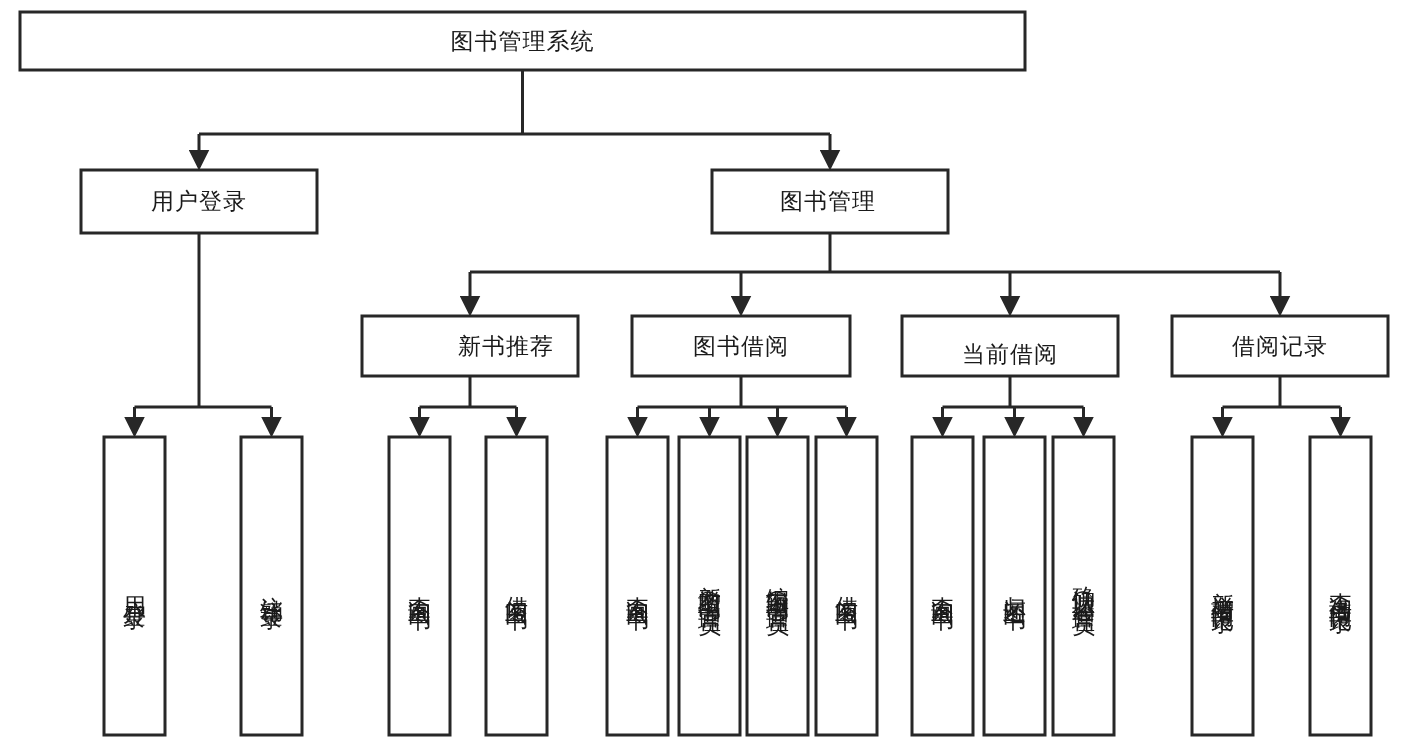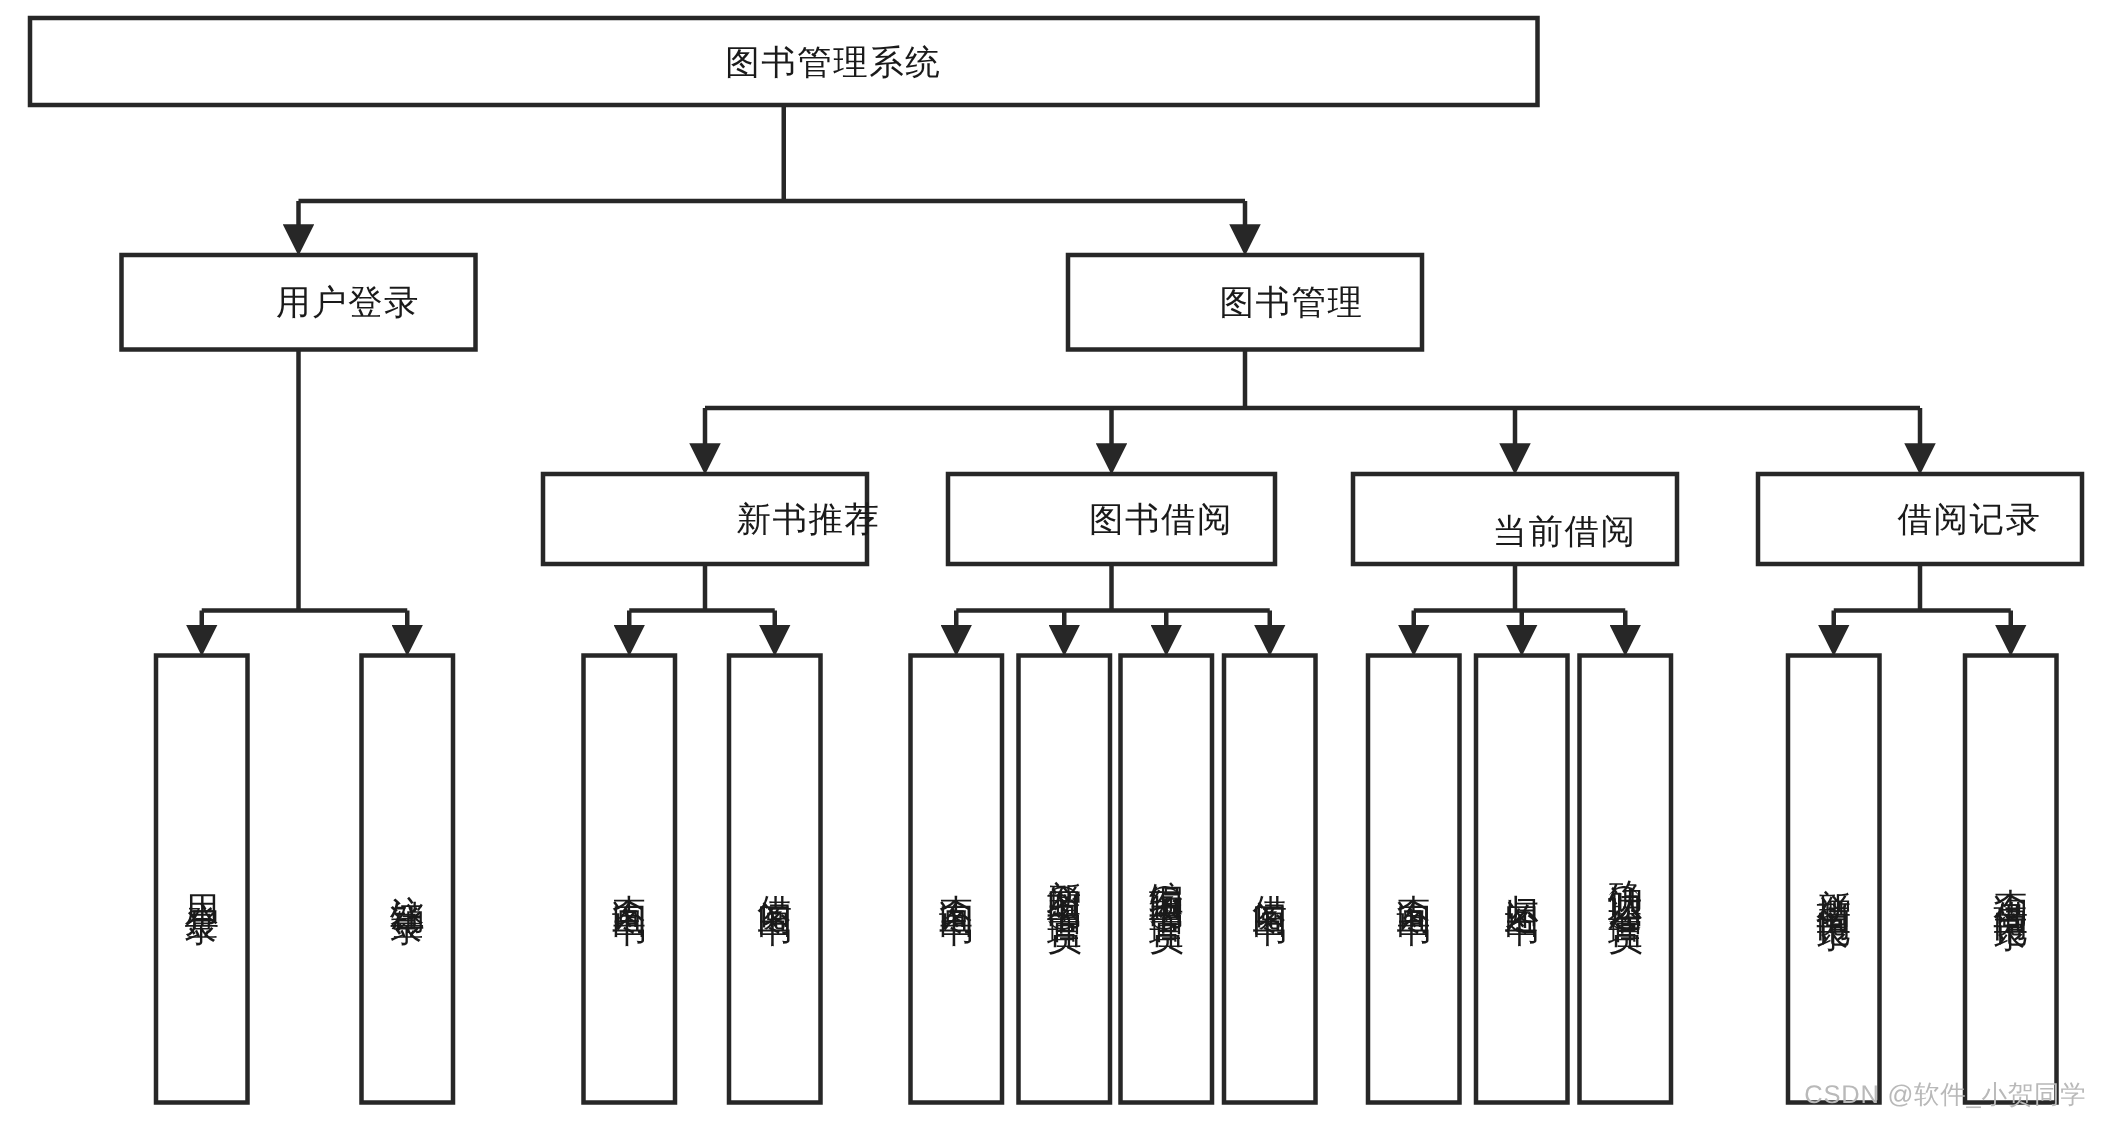--- a/index.html
+++ b/index.html
@@ -42,21 +42,20 @@
   .h-label {
     position: absolute;
     display: flex;
     align-items: center;
     justify-content: center;
     font-size: 23px;
     color: #1a1a1a;
     letter-spacing: 1px;
     white-space: nowrap;
     pointer-events: none;
-    margin-left: 33px;
   }
   .v-label {
     position: absolute;
     display: flex;
     align-items: center;
     justify-content: center;
     font-size: 23px;
     color: #1a1a1a;
     writing-mode: vertical-rl;
     text-orientation: upright;
@@ -161,14 +160,13 @@
       <div class="v-label" style="left: 679px; top: 437px; width: 61px; height: 298px;">新增图书（管理员）</div>
       <div class="v-label" style="left: 747px; top: 437px; width: 61px; height: 298px;">编辑图书（管理员）</div>
       <div class="v-label" style="left: 816px; top: 437px; width: 61px; height: 298px;">借阅图书</div>
       <div class="v-label" style="left: 912px; top: 437px; width: 61px; height: 298px;">查询图书</div>
       <div class="v-label" style="left: 984px; top: 437px; width: 61px; height: 298px;">归还图书</div>
       <div class="v-label" style="left: 1053px; top: 437px; width: 61px; height: 298px;">确认归还（管理员）</div>
       <div class="v-label" style="left: 1192px; top: 437px; width: 61px; height: 298px;">新增借阅记录</div>
       <div class="v-label" style="left: 1310px; top: 437px; width: 61px; height: 298px;">查询借阅记录</div>
     </div>
 
-  <div class="watermark">CSDN @软件_小贺同学</div>
 </div>
 
 </body></html>

